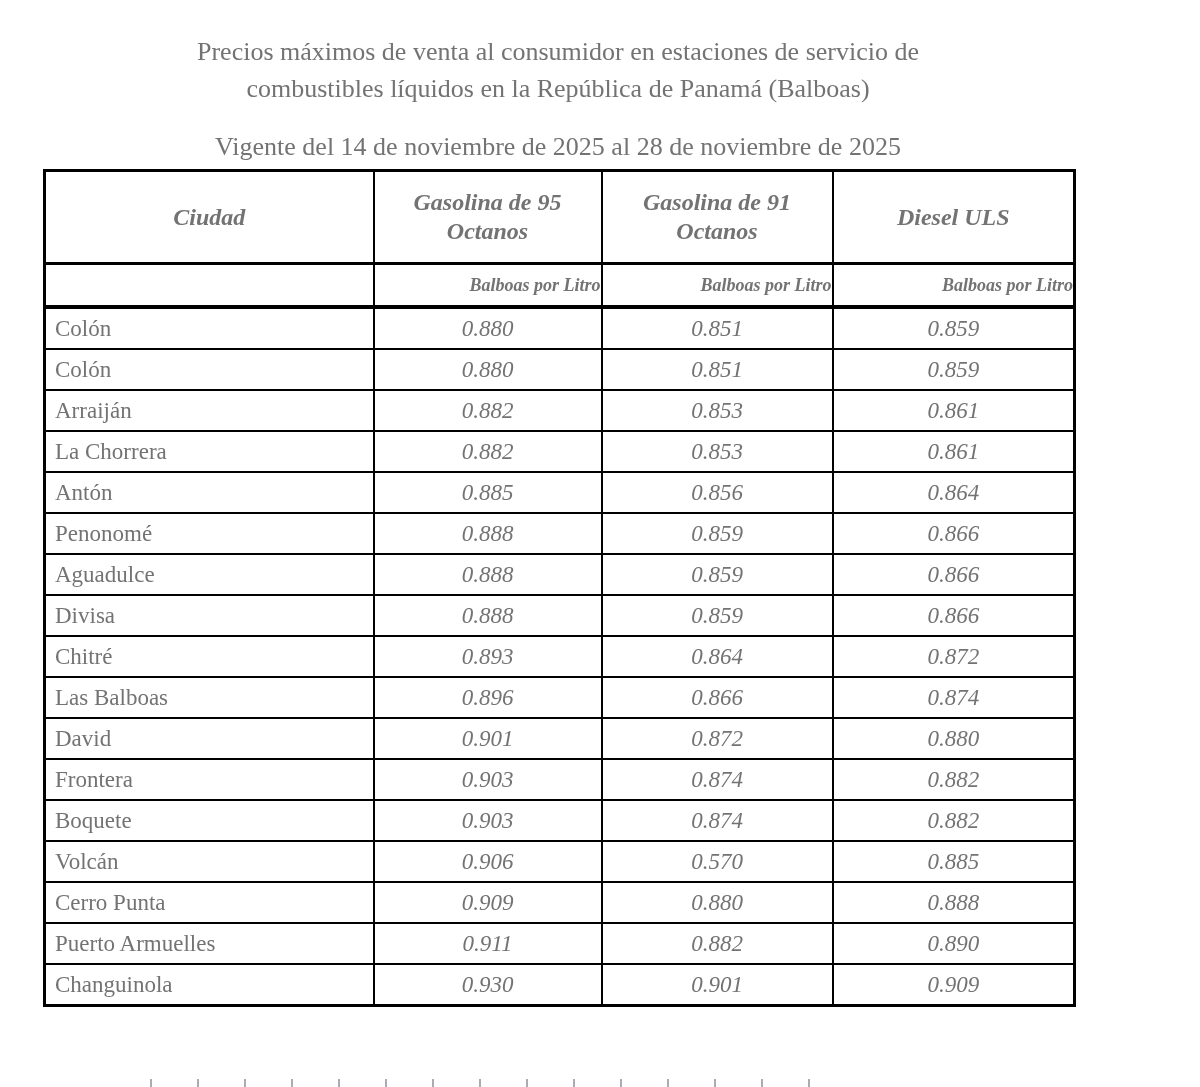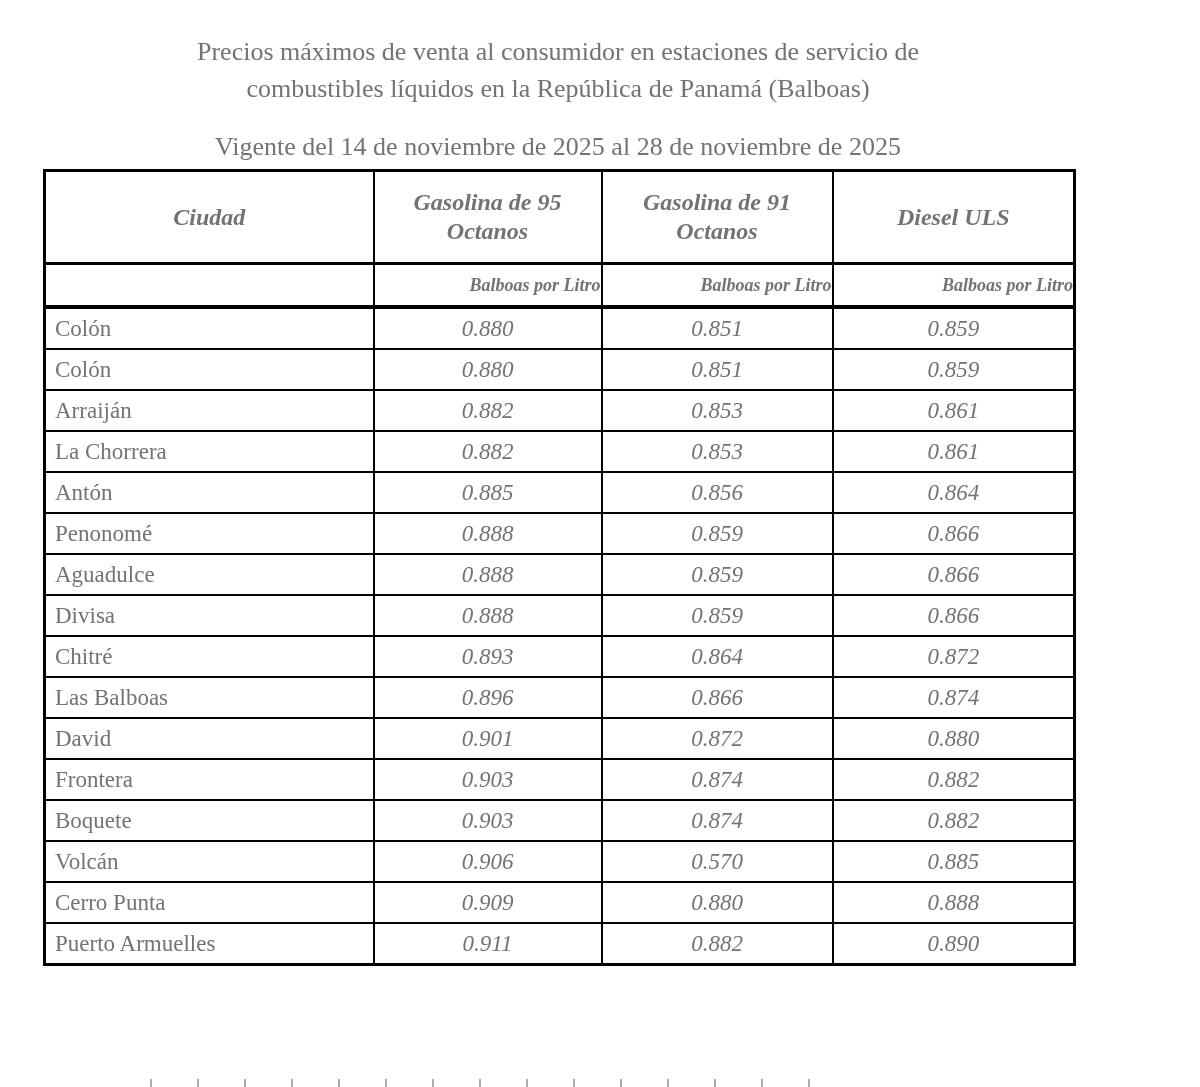--- a/index.html
+++ b/index.html
@@ -220,18 +220,24 @@
           <td class="price">0.909</td>
           <td class="price">0.880</td>
           <td class="price">0.888</td>
         </tr>
         <tr>
           <td class="city">Puerto Armuelles</td>
           <td class="price">0.911</td>
           <td class="price">0.882</td>
           <td class="price">0.890</td>
         </tr>
+        <tr>
+          <td class="city">Changuinola</td>
+          <td class="price">0.930</td>
+          <td class="price">0.901</td>
+          <td class="price">0.909</td>
+        </tr>
       </tbody>
     </table>
   </div>
 
   <div class="footnote-clip"></div>
 </div>
 
 </body></html>

